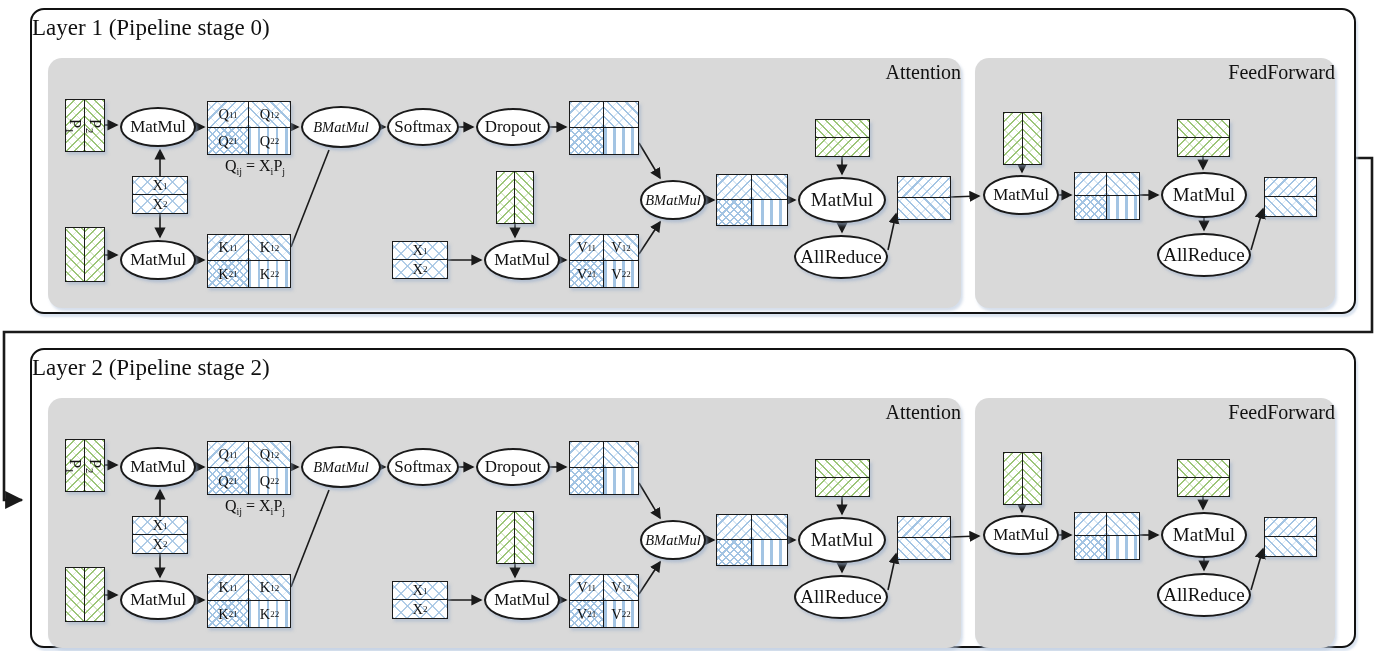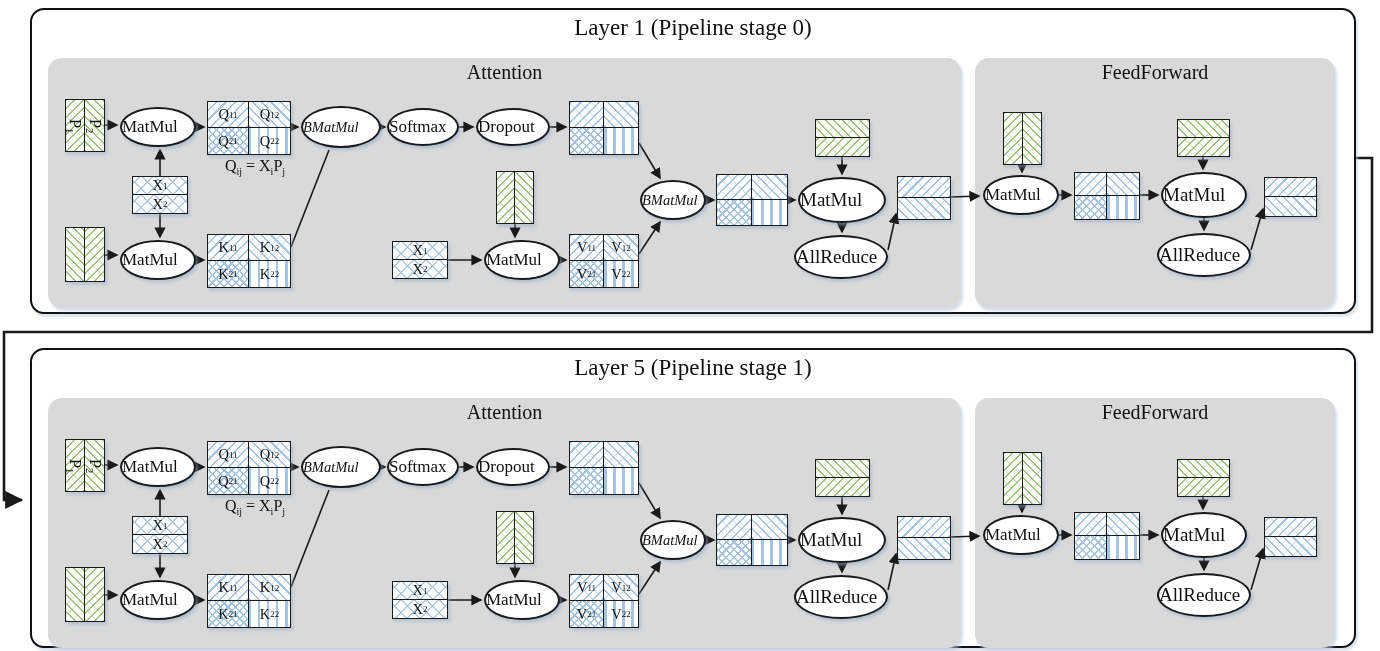--- a/index.html
+++ b/index.html
@@ -6,31 +6,31 @@
   body{font-family:"Liberation Serif","DejaVu Serif",serif;color:#111;}
   #diagram{position:relative;width:1380px;height:651px;overflow:hidden;background:#fff;}
   svg{display:block;}
   sub{font-size:62%;line-height:0;}
 
   
   .layer{position:absolute;left:30px;width:1326px;background:#fff;border:2.5px solid #111;
          border-radius:14px;box-sizing:border-box;box-shadow:2px 3px 2px rgba(190,205,228,.55);z-index:2;}
   .layer-0{top:8px;height:306px;}
   .layer-1{top:348px;height:300px;}
-  .layer-title{position:absolute;top:5px;left:0;right:0;text-align:center;font-size:23px;}
+  .layer-title{position:absolute;top:5px;left:0;right:0;text-align:left;font-size:23px;}
 
   
   .grp{position:absolute;background:#d9d9d9;border-radius:14px;box-shadow:2px 3px 3px rgba(185,200,222,.6);}
   .grp-att{left:16px;top:48px;width:913px;height:250px;}
   .grp-ff{left:943px;top:48px;width:360px;height:250px;}
-  .grp-title{position:absolute;top:3px;left:0;right:0;text-align:center;font-size:20px;}
+  .grp-title{position:absolute;top:3px;left:0;right:0;text-align:right;font-size:20px;}
 
   
   .op{position:absolute;background:#fff;border:2px solid #1a1a1a;border-radius:50%;
-      display:flex;align-items:center;box-sizing:border-box;
+      display:flex;align-items:center;justify-content:center;box-sizing:border-box;
       box-shadow:2px 2.5px 3px rgba(150,172,202,.55);font-size:17px;white-space:nowrap;z-index:3;}
   .op.small{font-size:14.5px;font-style:italic;}
   .op.big{font-size:19px;}
 
   
   .mx{position:absolute;display:grid;border:1.7px solid #1a1a1a;box-sizing:border-box;
       box-shadow:2px 2.5px 3px rgba(150,172,202,.5);background:#fff;z-index:3;}
   .g2x2{grid-template-columns:1fr 1fr;grid-template-rows:1fr 1fr;}
   .cols2{grid-template-columns:1fr 1fr;}
   .rows2{grid-template-rows:1fr 1fr;}
@@ -264,21 +264,21 @@
     <div class="op big" style="left:1125px;top:223px;width:94px;height:44px">
         <span>AllReduce</span>
       </div>
 
     <div class="mx rows2" style="left:1232px;top:167px;width:53px;height:40px">
       <div class="hd"></div>
       <div class="hbd"></div>
     </div>
   </div>
     <div class="layer layer-1">
-    <div class="layer-title">Layer 5 (Pipeline stage 1)</div>
+    <div class="layer-title">Layer 2 (Pipeline stage 2)</div>
 
     <div class="grp grp-att">
       <div class="grp-title">Attention</div>
     </div>
     <div class="grp grp-ff">
       <div class="grp-title">FeedForward</div>
     </div>
 
     <svg class="arrows" width="1326" height="306">
       <defs>

